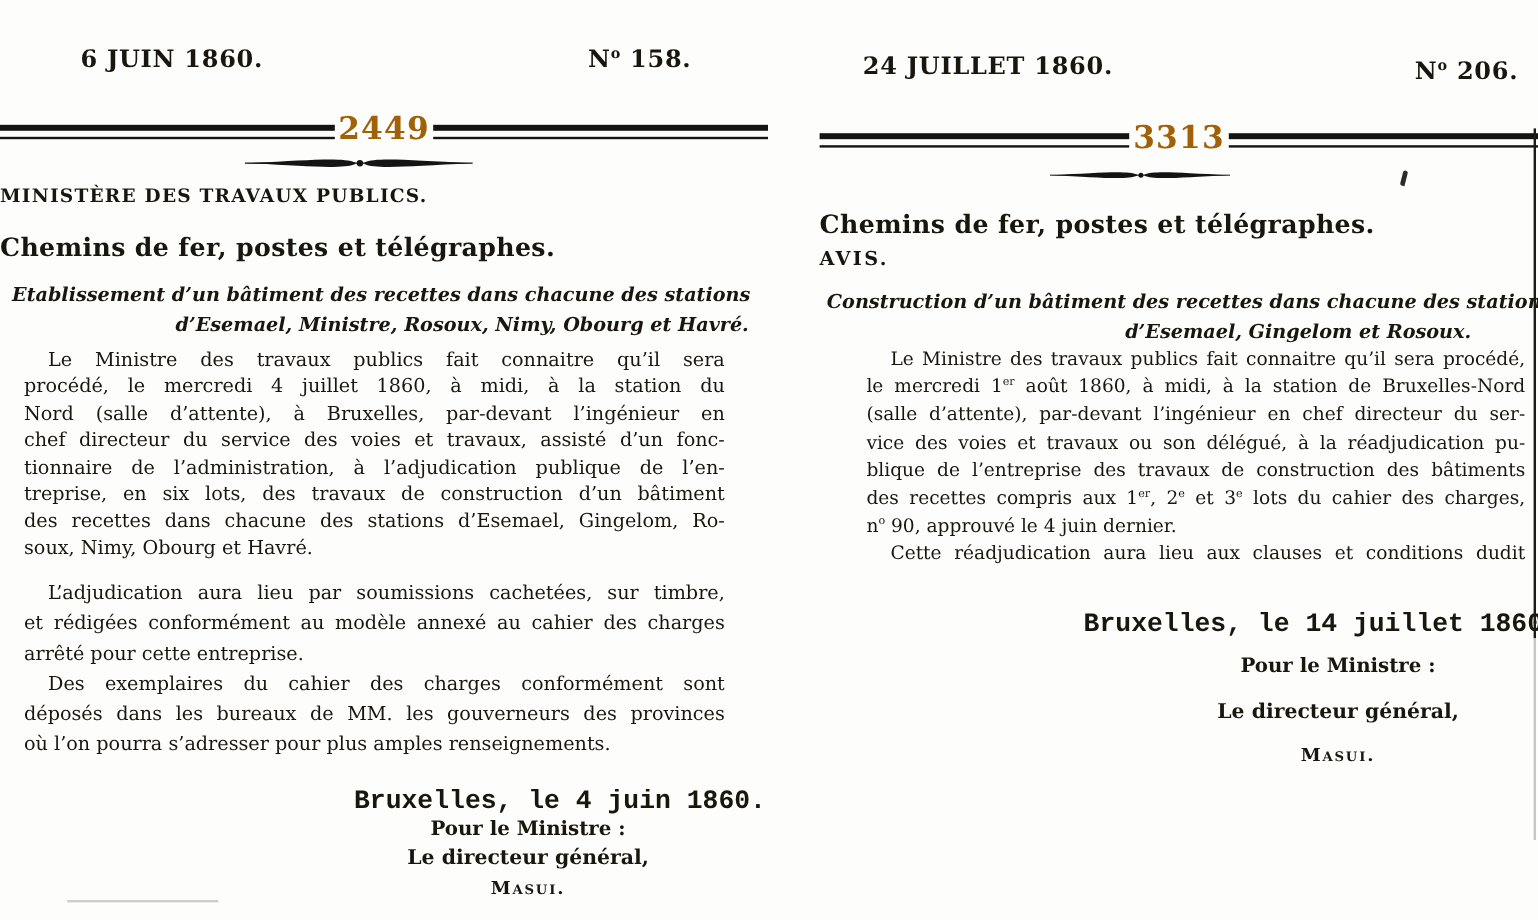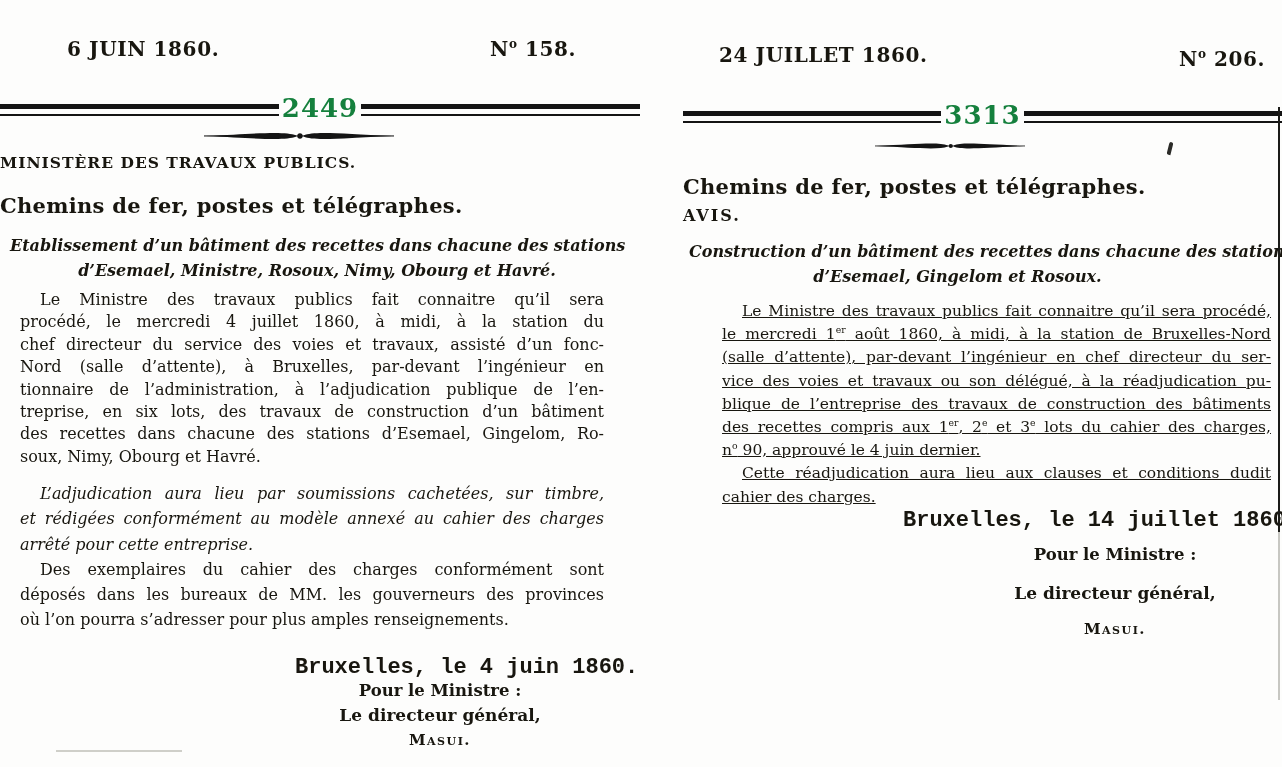--- a/index.html
+++ b/index.html
@@ -25,49 +25,49 @@
   .page-right .issue{left:496px;top:47px;}
   .hdr sup{font-size:60%;vertical-align:super;}
 
   
   .rule-row{left:0;right:0;display:flex;align-items:center;}
   .page-left  .rule-row{top:95px;}
   .page-right .rule-row{top:102px;}
   .rule-seg{flex:1;height:12px;box-sizing:border-box;
             border-top:5px solid #141414;border-bottom:2px solid #141414;}
   .page-num{font-size:26px;font-weight:bold;margin:0 3px;transform:translateY(-2px);
-            letter-spacing:1px;color:#15803d;white-space:nowrap;}
+            letter-spacing:1px;color:#a16207;white-space:nowrap;}
 
   
   .ornament{left:0;right:0;text-align:center;}
   .page-left  .ornament{top:127px;padding-right:42px;}
   .page-right .ornament{top:137px;padding-right:66px;}
   .ornament svg{display:inline-block;}
 
   .center-line{left:0;right:0;text-align:left;white-space:nowrap;}
   .ministry{top:153px;padding-right:30px;font-weight:bold;font-size:15.5px;letter-spacing:1px;}
   .page-left  .section{top:193px;padding-right:30px;}
   .page-right .section{top:174px;padding-right:48px;}
   .section{font-weight:bold;font-size:21px;letter-spacing:.3px;}
   .avis{top:206px;padding-right:72px;font-weight:bold;font-size:16px;letter-spacing:2px;}
 
   .subject{font-style:italic;font-weight:600;font-size:16px;}
   .page-left  .subject{top:233px;left:10px;right:16px;}
   .page-right .subject{top:239px;left:6px;right:56px;}
-  .c-ln{text-align:center;line-height:25px;height:25px;white-space:nowrap;}
+  .c-ln{text-align:right;line-height:25px;height:25px;white-space:nowrap;}
 
   
   .bodyblock{left:0;right:0;}
   .page-left  .bodyblock{top:289px;padding-left:20px;padding-right:36px;font-size:16px;}
-  .page-right .bodyblock{top:300px;padding-left:39px;padding-right:11px;font-size:15.5px;text-decoration:underline;}
+  .page-right .bodyblock{top:288px;padding-left:39px;padding-right:11px;font-size:15.5px;}
   .para{margin:0;}
   .paraA{--lh:22.4px;}
   .paraB{--lh:25.2px;}
   .paraC{--lh:23.2px;}
-  .page-left .paraB.gap{margin-top:13px;font-style:italic;}
+  .page-left .paraB.gap{margin-top:13px;}
   .ln{height:var(--lh);line-height:var(--lh);text-align:justify;text-align-last:justify;overflow:hidden;}
   .ln.first{text-indent:20px;}
   .ln.last{text-align-last:left;}
   .ln sup{font-size:60%;vertical-align:super;line-height:0;}
 
   .dateline{font-weight:600;font-size:22px;text-align:center;white-space:nowrap;font-family:Liberation Mono, monospace;}
   .page-left  .dateline{top:655px;left:295px;width:300px;}
   .page-right .dateline{top:508px;left:220px;width:300px;}
 
   .sig{text-align:center;white-space:nowrap;font-weight:bold;}
@@ -116,22 +116,22 @@
     <div class="abs center-line section">Chemins de fer, postes et télégraphes.</div>
     <div class="abs subject">
         <div class="c-ln">Etablissement d’un bâtiment des recettes dans chacune des stations</div>
         <div class="c-ln">d’Esemael, Ministre, Rosoux, Nimy, Obourg et Havré.</div>
       </div>
 
     <div class="abs bodyblock">
       <div class="para paraA">
           <div class="ln first">Le Ministre des travaux publics fait connaitre qu’il sera</div>
           <div class="ln">procédé, le mercredi 4 juillet 1860, à midi, à la station du</div>
+          <div class="ln">Nord (salle d’attente), à Bruxelles, par-devant l’ingénieur en</div>
           <div class="ln">chef directeur du service des voies et travaux, assisté d’un fonc-</div>
-          <div class="ln">Nord (salle d’attente), à Bruxelles, par-devant l’ingénieur en</div>
           <div class="ln">tionnaire de l’administration, à l’adjudication publique de l’en-</div>
           <div class="ln">treprise, en six lots, des travaux de construction d’un bâtiment</div>
           <div class="ln">des recettes dans chacune des stations d’Esemael, Gingelom, Ro-</div>
           <div class="ln last">soux, Nimy, Obourg et Havré.</div>
         </div>
       <div class="para paraB gap">
           <div class="ln first">L’adjudication aura lieu par soumissions cachetées, sur timbre,</div>
           <div class="ln">et rédigées conformément au modèle annexé au cahier des charges</div>
           <div class="ln last">arrêté pour cette entreprise.</div>
         </div>
@@ -179,21 +179,20 @@
           <div class="ln first">Le Ministre des travaux publics fait connaitre qu’il sera procédé,</div>
           <div class="ln">le mercredi 1<sup>er</sup> août 1860, à midi, à la station de Bruxelles-Nord</div>
           <div class="ln">(salle d’attente), par-devant l’ingénieur en chef directeur du ser-</div>
           <div class="ln">vice des voies et travaux ou son délégué, à la réadjudication pu-</div>
           <div class="ln">blique de l’entreprise des travaux de construction des bâtiments</div>
           <div class="ln">des recettes compris aux 1<sup>er</sup>, 2<sup>e</sup> et 3<sup>e</sup> lots du cahier des charges,</div>
           <div class="ln last">n<sup>o</sup> 90, approuvé le 4 juin dernier.</div>
         </div>
       <div class="para paraC">
           <div class="ln first">Cette réadjudication aura lieu aux clauses et conditions dudit</div>
-          <div class="ln last">cahier des charges.</div>
         </div>
     </div>
 
     <div class="abs dateline">Bruxelles, le 14 juillet 1860.</div>
     <div class="abs sig sig-pour">Pour le Ministre :</div>
     <div class="abs sig sig-role">Le directeur général,</div>
     <div class="abs sig sig-name">Masui.</div>
   </section>
 
   <div class="abs edge-line"></div>

